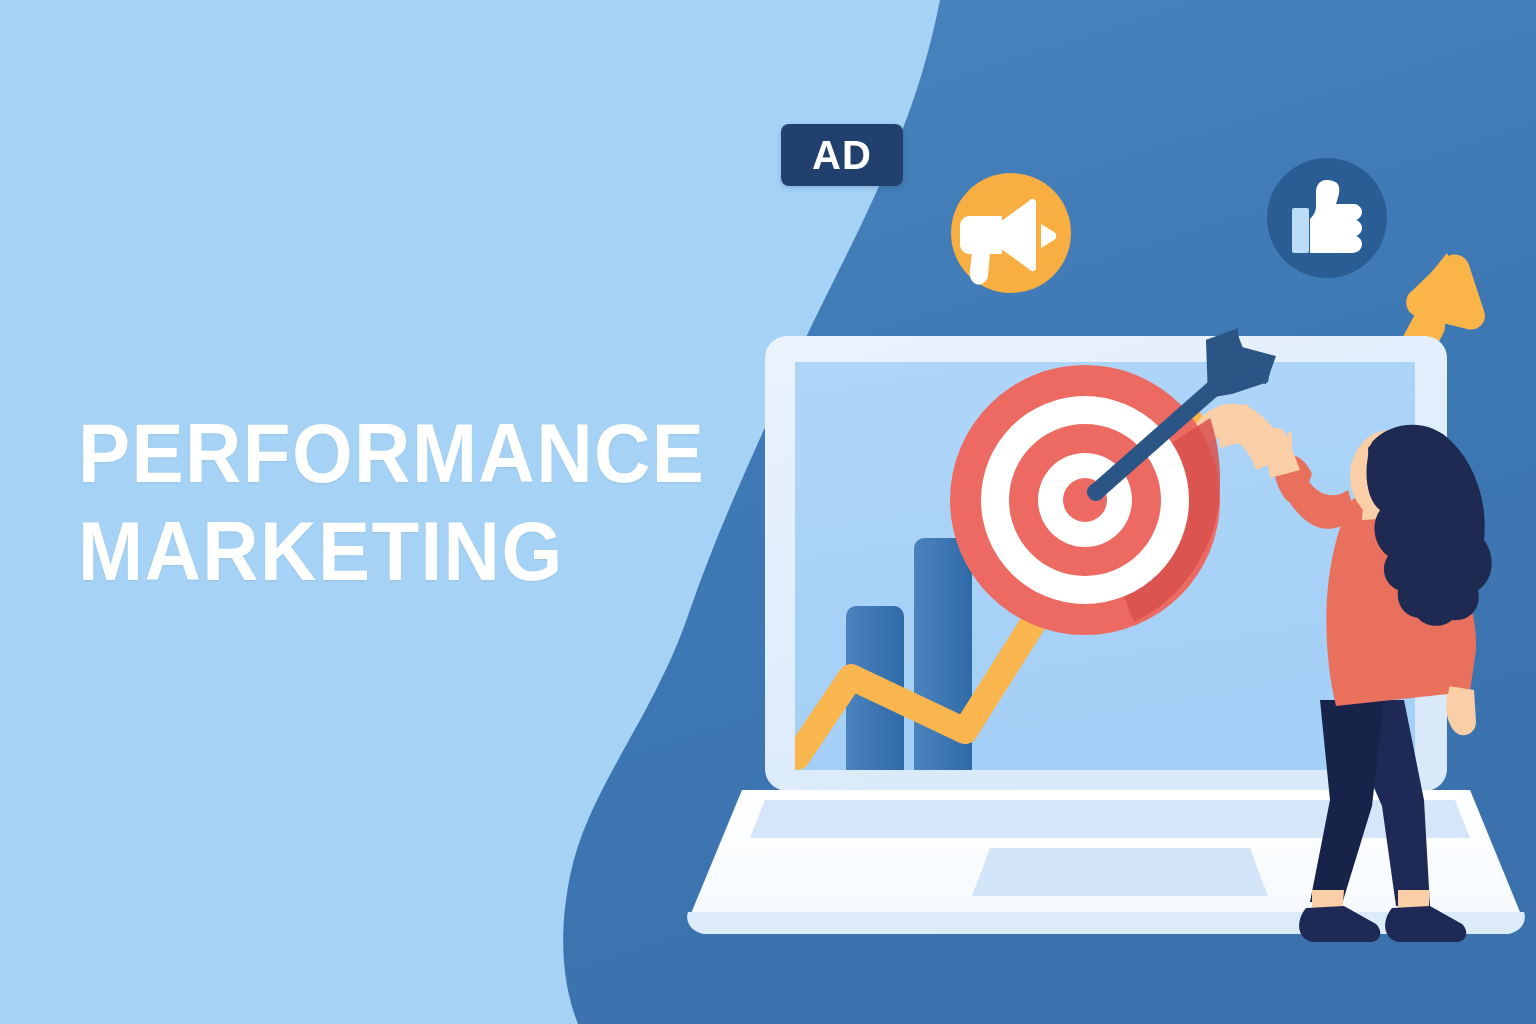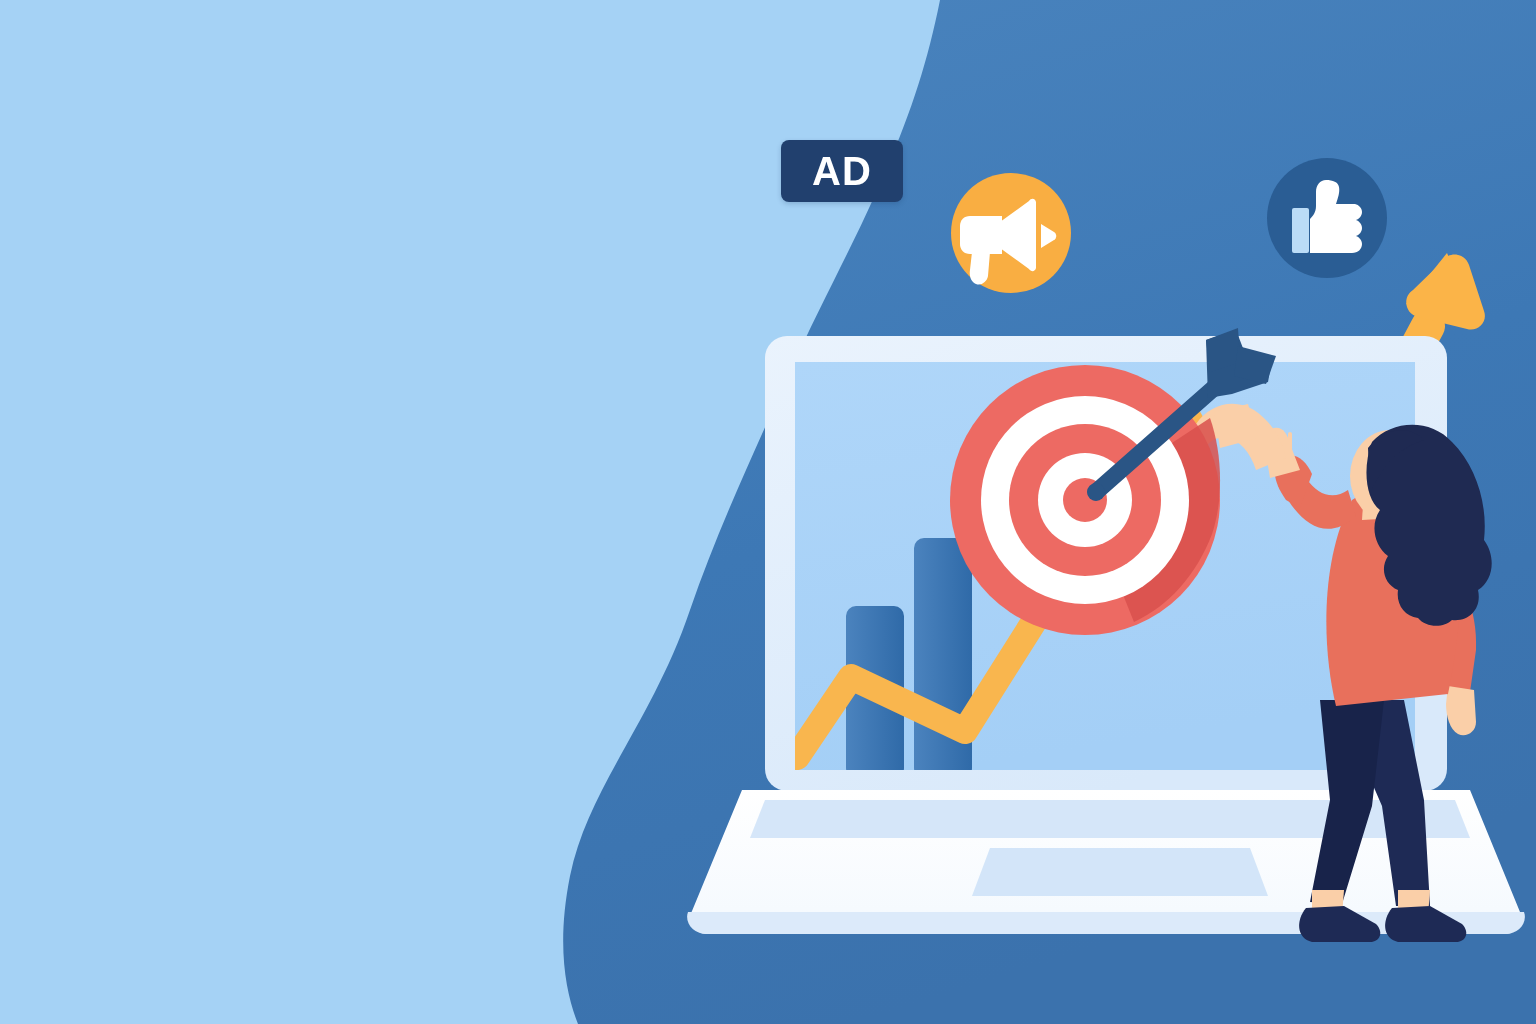--- a/index.html
+++ b/index.html
@@ -39,21 +39,21 @@
     line-height: 98px;
     letter-spacing: 1.5px;
     transform: scaleX(0.93);
     transform-origin: left center;
     white-space: nowrap;
     text-shadow: 0 1px 2px rgba(40,90,150,0.10);
   }
   .ad-badge {
     position: absolute;
     left: 781px;
-    top: 140px;
+    top: 124px;
     width: 122px;
     height: 62px;
     background: #21406E;
     border-radius: 8px;
     box-shadow: 0 2px 5px rgba(25,55,100,0.22);
     display: flex;
     align-items: center;
     justify-content: center;
   }
   .ad-badge span {
@@ -247,18 +247,22 @@
                L 1316 206 C 1316 212 1313 216 1310 219
                L 1310 253 L 1352 253
                C 1358 253 1362 249 1362 244 C 1362 240 1359 237 1356 236
                C 1359 235 1362 232 1362 228 C 1362 224 1359 221 1356 220
                C 1359 219 1362 216 1362 212 C 1362 208 1359 205 1355 204
                L 1336 204 C 1338 198 1340 192 1339 187
                C 1338 182 1333 180 1326 180 Z" fill="#FFFFFF"></path>
     </g>
   </svg>
 
+  <div class="headline">
+    <span class="line">PERFORMANCE</span>
+    <span class="line">MARKETING</span>
+  </div>
 
   <div class="ad-badge">
     <span>AD</span>
   </div>
 
 </div>
 
 </body></html>

